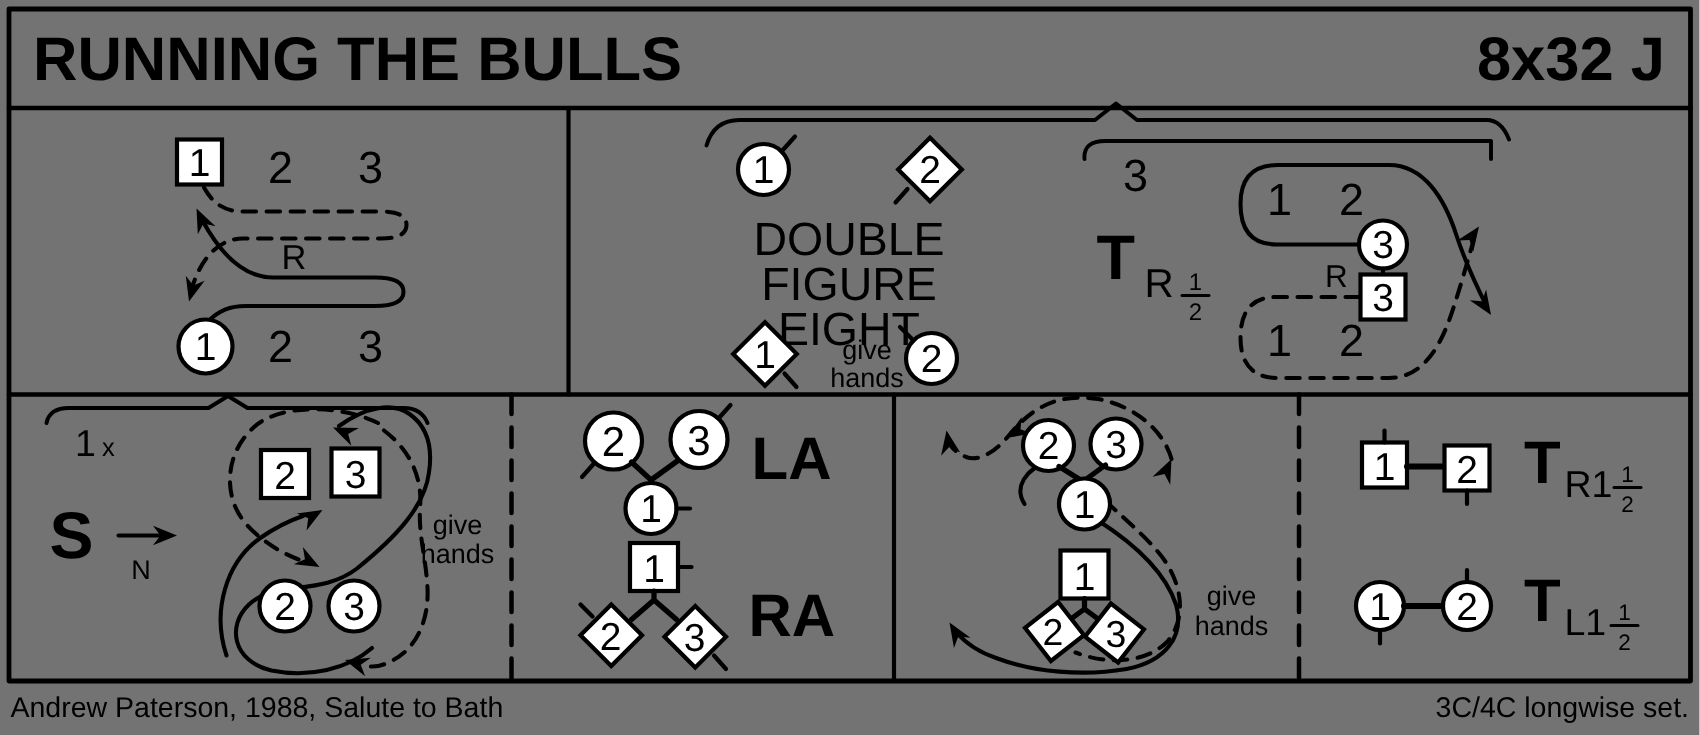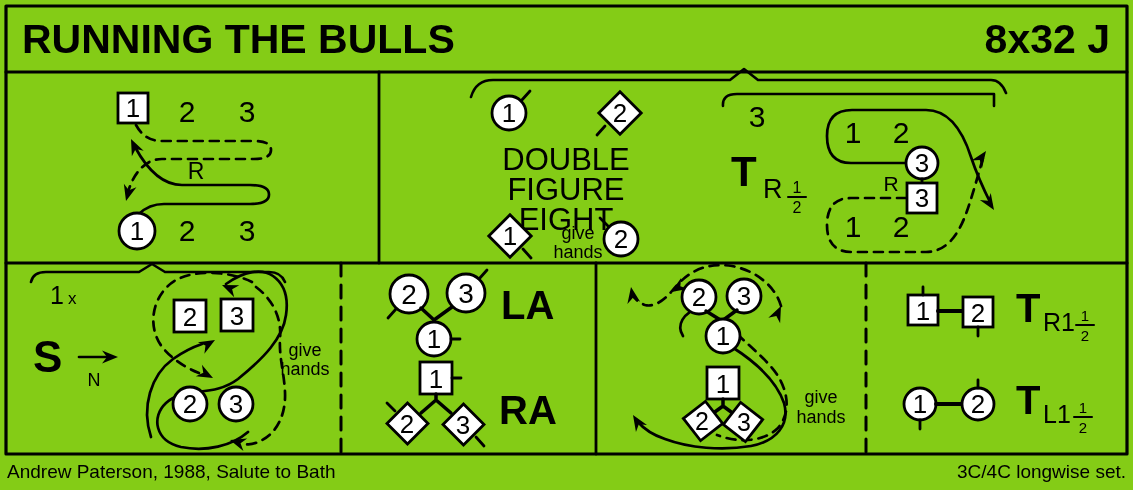--- a/index.html
+++ b/index.html
@@ -1,16 +1,16 @@
 <!DOCTYPE html>
 <html><head>
 <meta charset="utf-8">
 <style>
   html,body{margin:0;padding:0;background:#ffffff;}
-  #stage{position:relative;width:1133px;height:490px;background:#84cc16;overflow:hidden;}
+  #stage{position:relative;width:1133px;height:490px;background:#737373;overflow:hidden;}
   svg{display:block;}
   svg text{font-family:"Liberation Sans", sans-serif;fill:#000;}
   .stroke{stroke:#000;fill:none;stroke-linecap:round;stroke-linejoin:round;}
   .fill{fill:#000;stroke:none;}
   .sym{stroke:#000;fill:#ffffff;}
 </style>
 </head>
 <body>
 
 <div id="stage">

